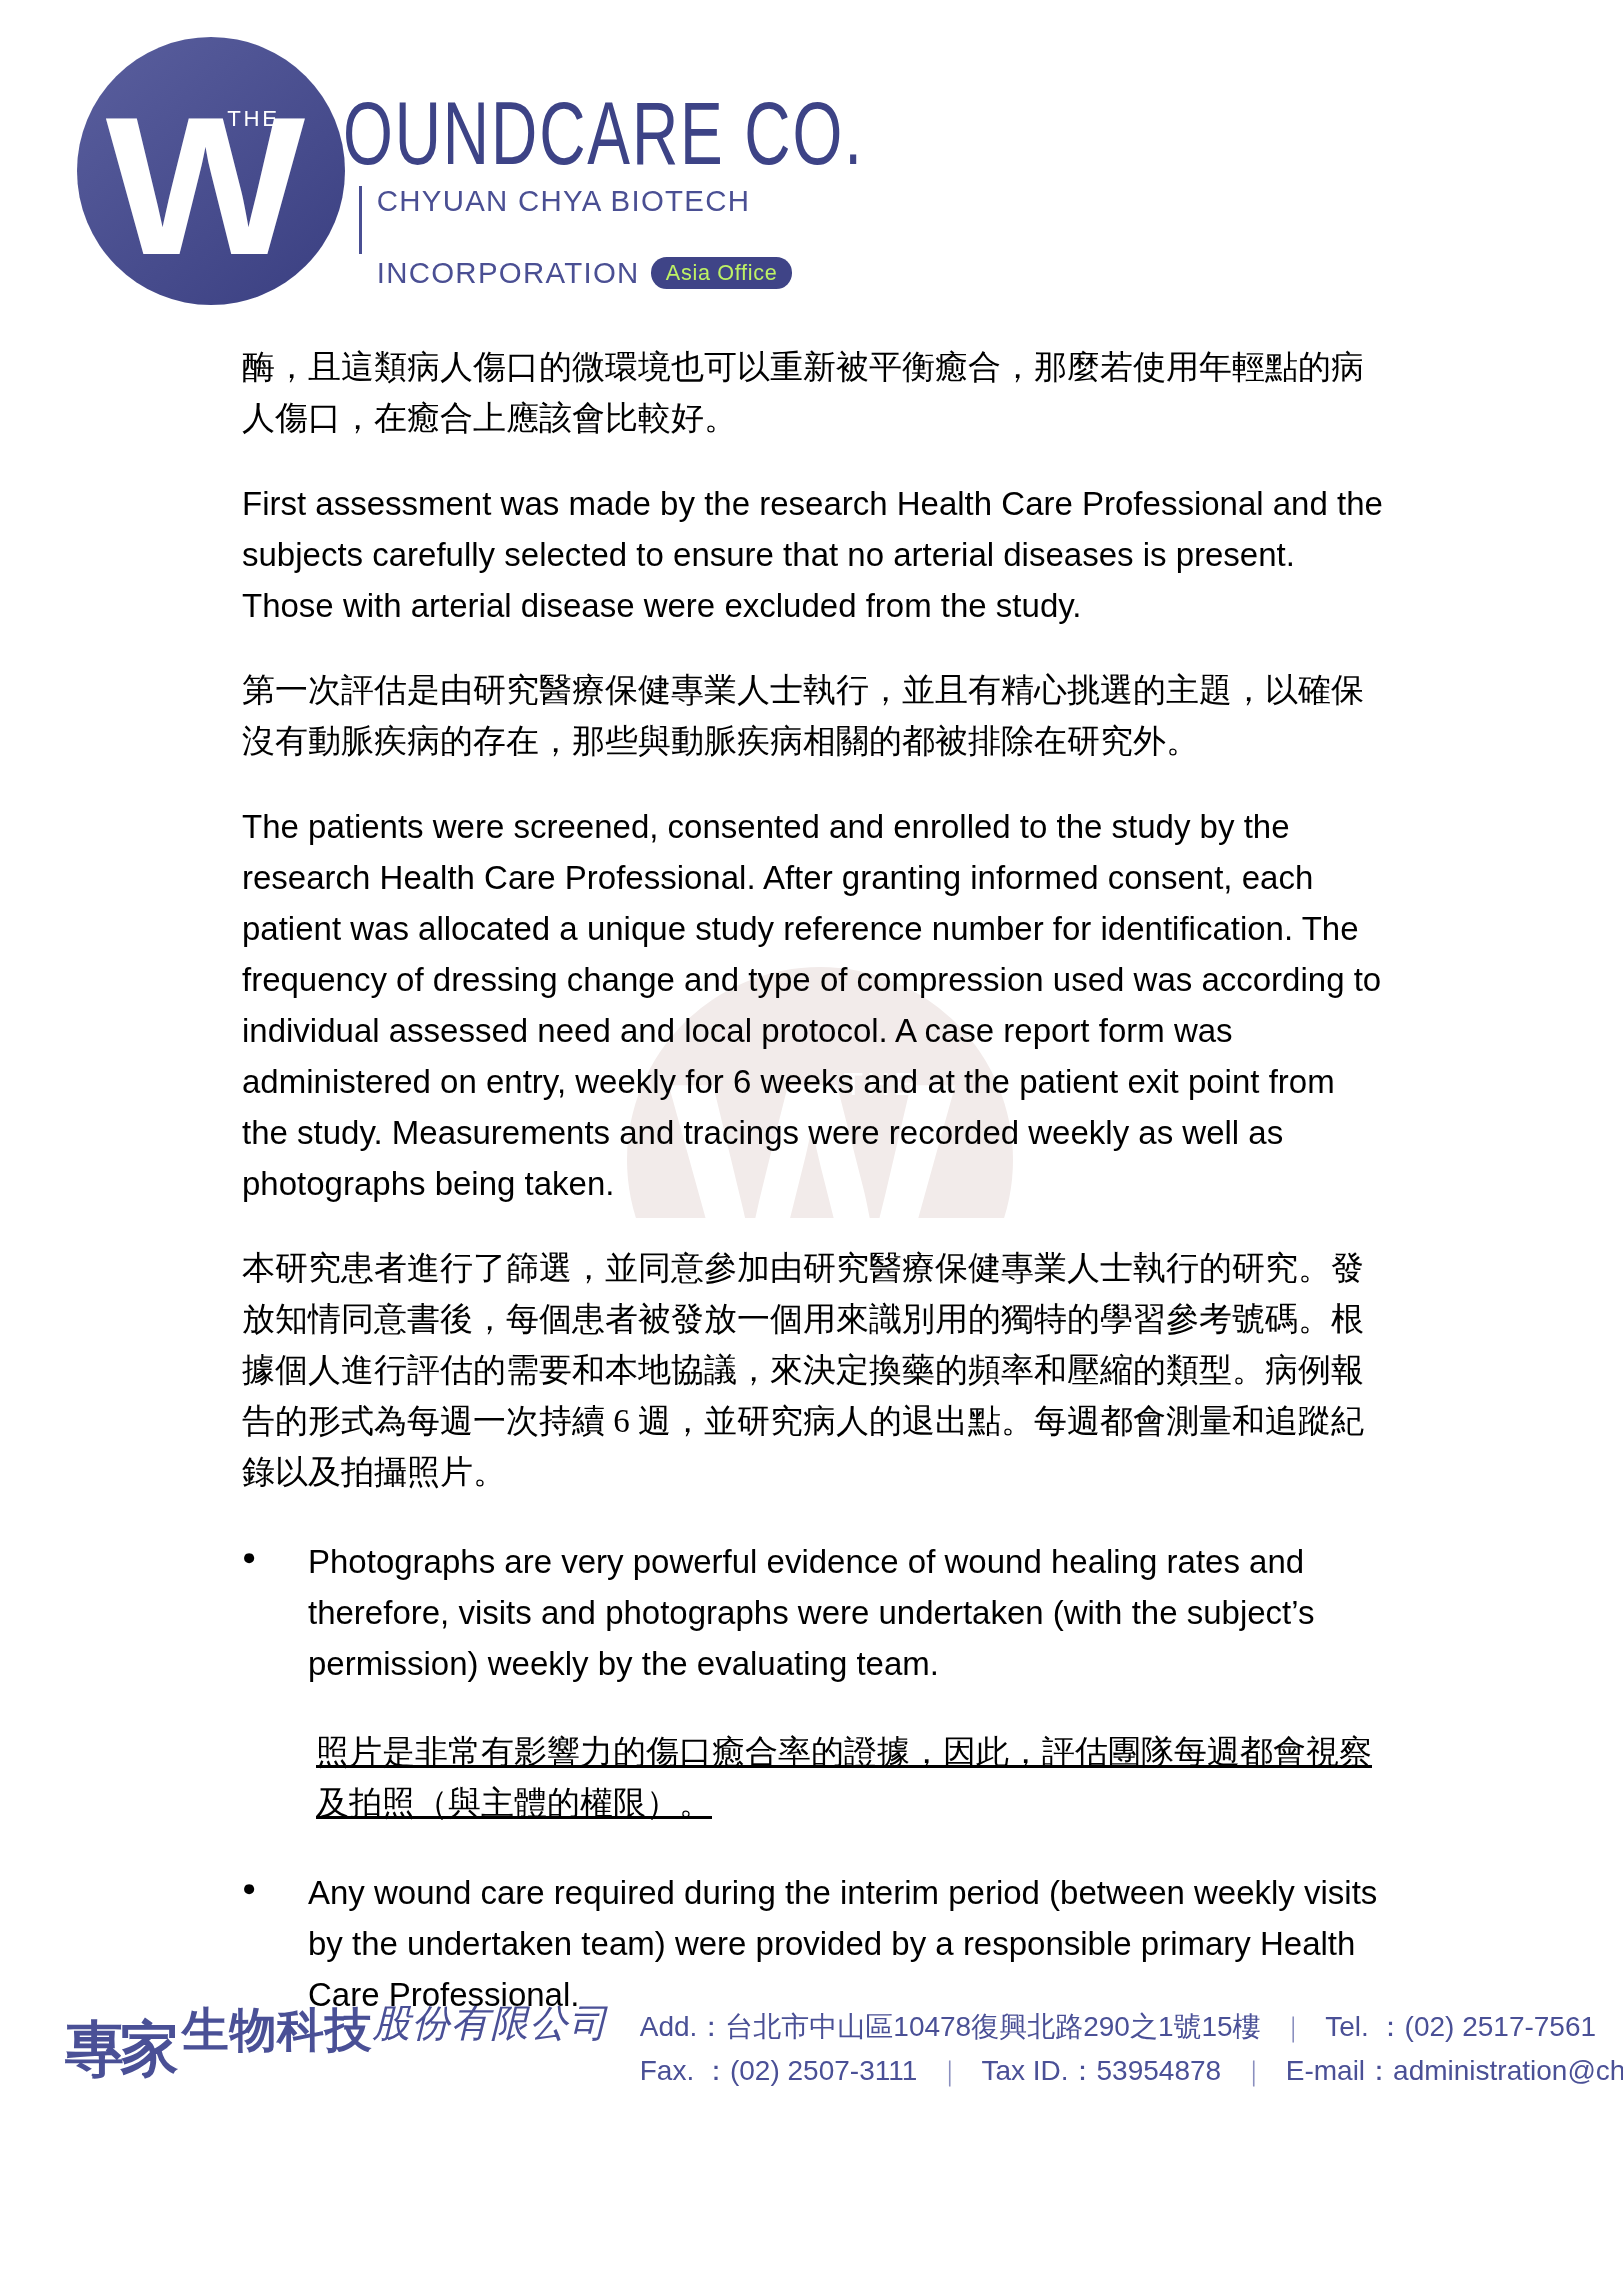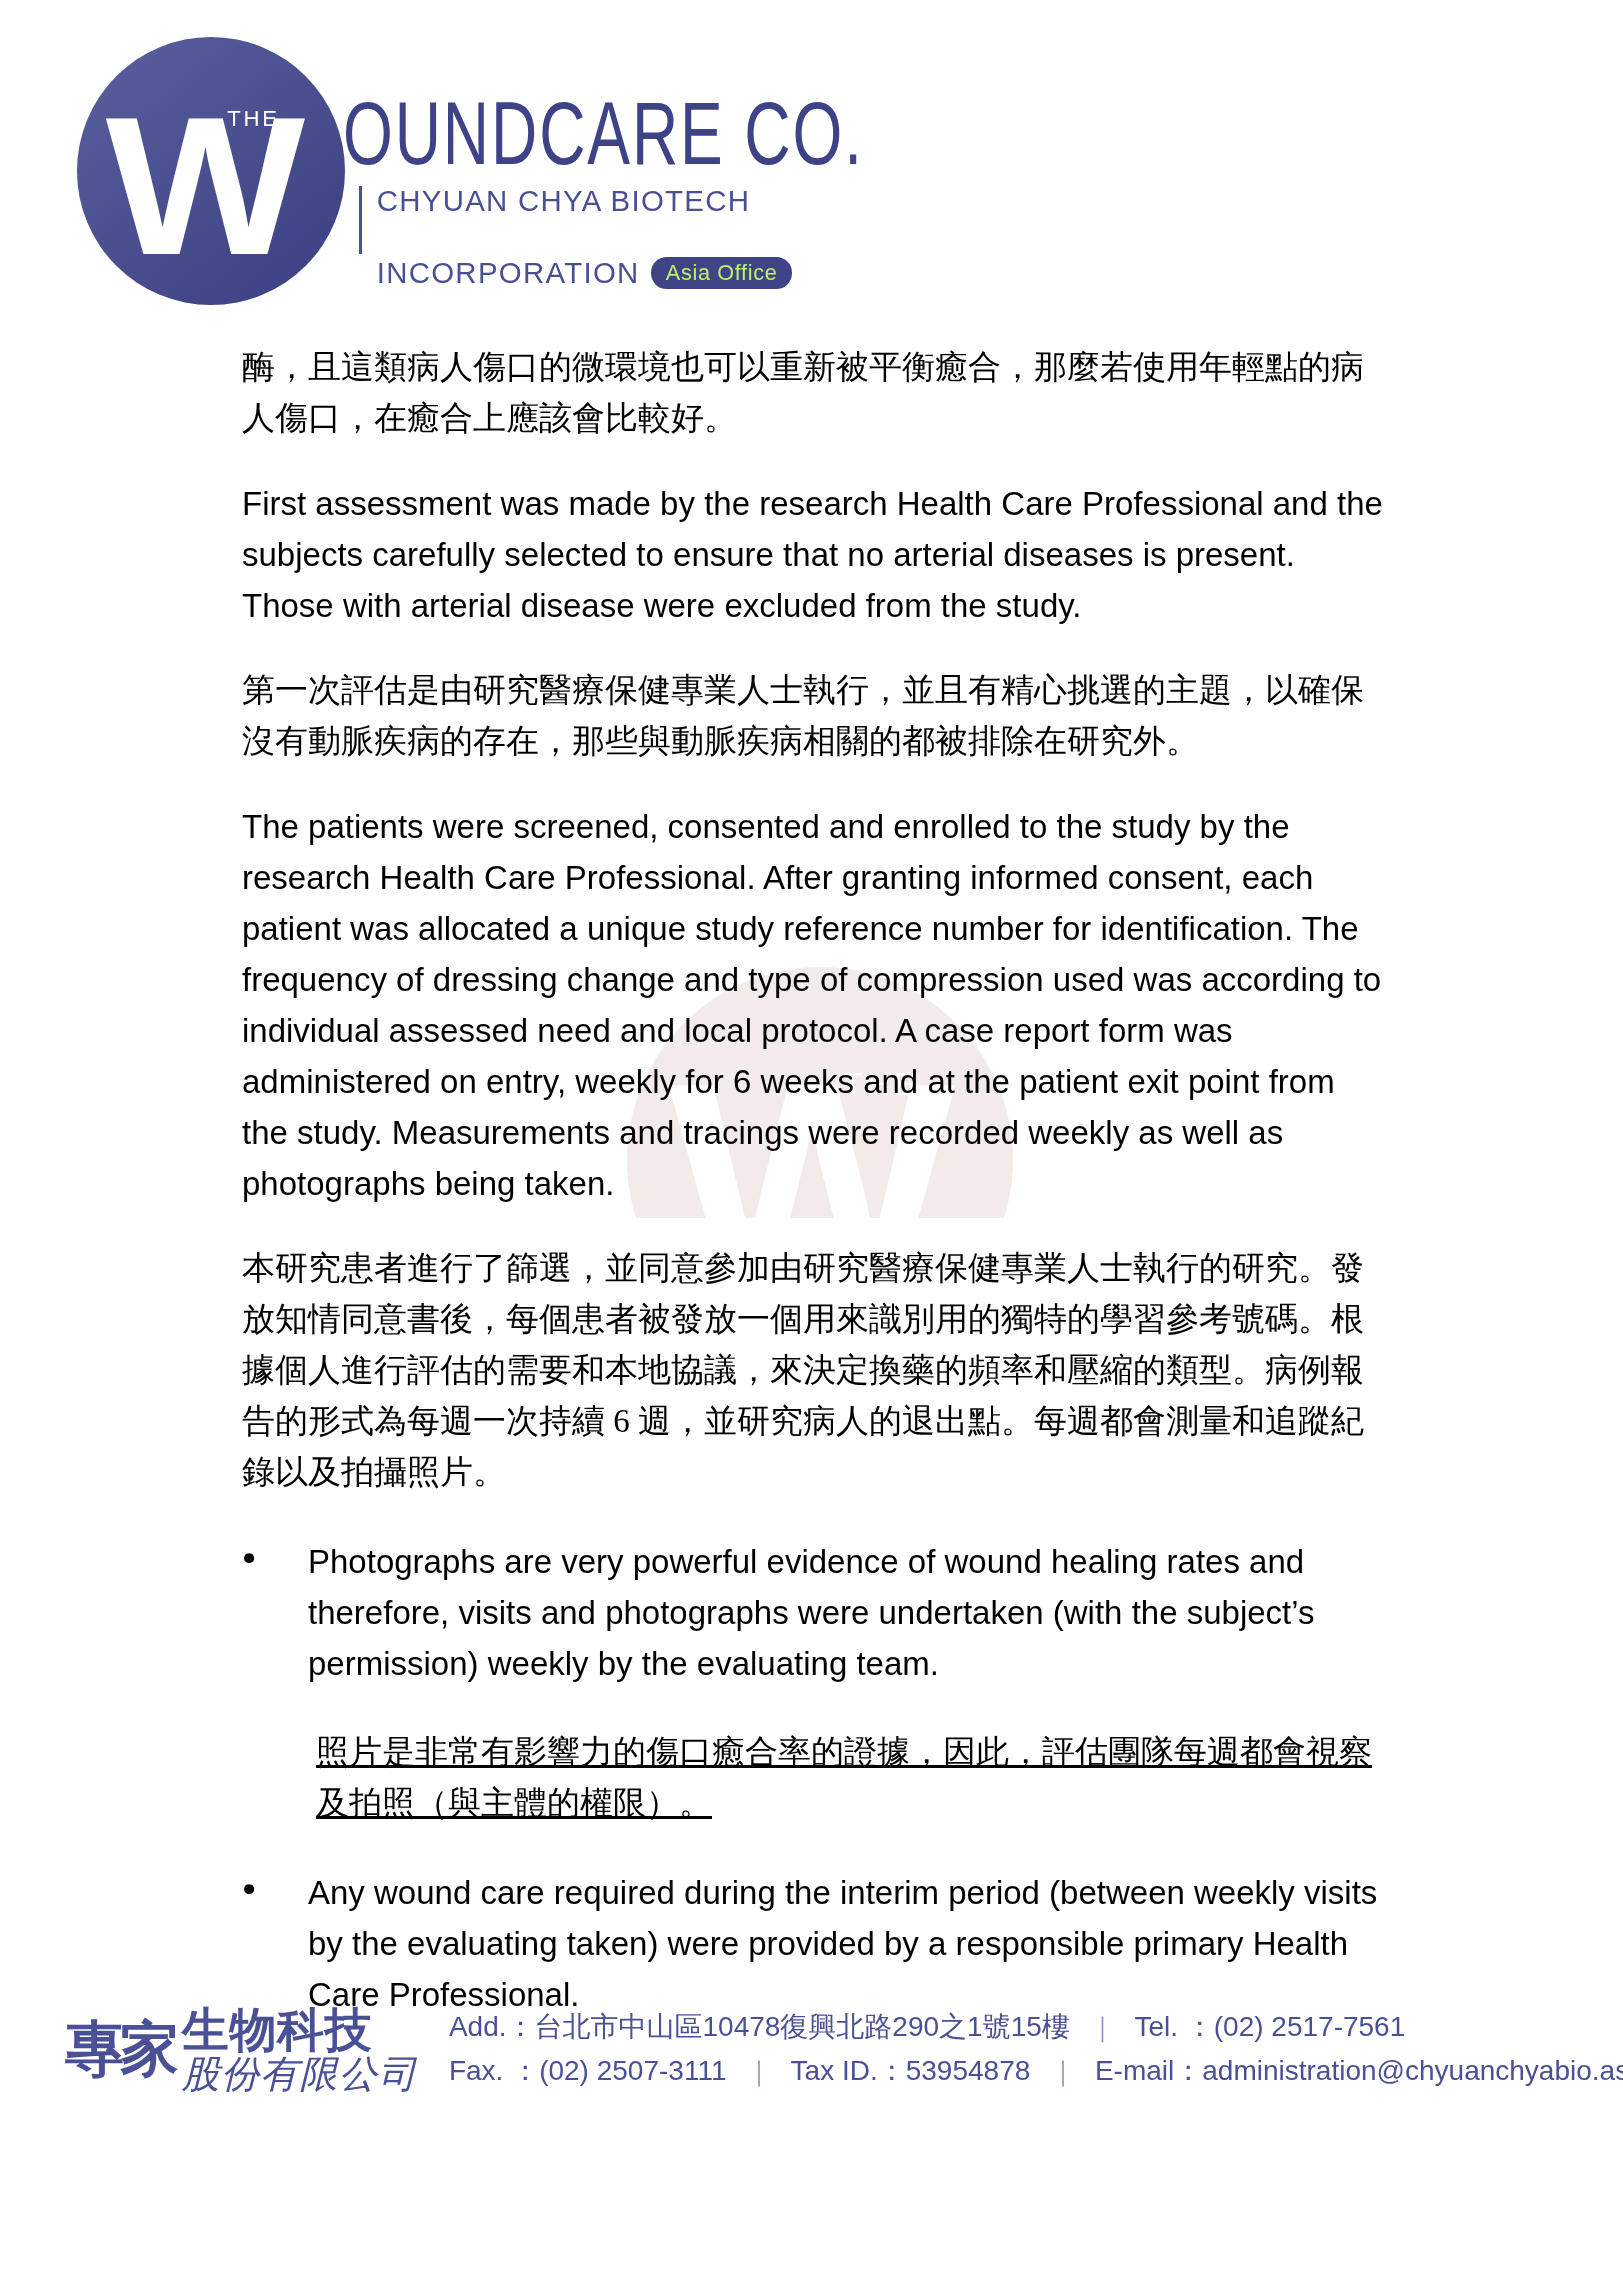--- a/index.html
+++ b/index.html
@@ -65,21 +65,21 @@
   
   .footer{
     position:absolute;left:65px;top:2000px;right:39px;
     display:flex;align-items:center;z-index:1;
   }
   .brand{display:flex;align-items:flex-start;color:#4a5096;}
   .brand-main{
     font-size:59px;line-height:98px;font-weight:700;letter-spacing:-3.9px;
     font-family:Liberation Serif, serif;white-space:nowrap;
   }
-  .brand-col{display:flex;flex-direction:column;margin-left:6.5px;padding-top:3.9px;}
+  .brand-col{display:flex;flex-direction:row;margin-left:6.5px;padding-top:3.9px;}
   .brand-sub1{font-size:47px;font-weight:700;line-height:51px;letter-spacing:0.7px;white-space:nowrap;}
   .brand-sub2{font-size:38px;font-weight:500;line-height:39px;letter-spacing:1.3px;white-space:nowrap;font-style:italic;}
   .footer-vline{width:3.3px;align-self:stretch;background:#4a5096;margin:2.6px 17px 2.6px 14.4px;}
   .contact{display:flex;flex-direction:column;justify-content:center;color:#4a5096;}
   .contact-line{
     font-size:28px;line-height:44px;white-space:nowrap;
     font-family:"Liberation Sans", sans-serif;
   }
   .sep{color:#8a8fbf;margin:0 11.8px;font-size:26px;}
 </style>
@@ -132,21 +132,21 @@
       <span class="bullet-cell">●</span>
       <p class="en">Photographs are very powerful evidence of wound healing rates and therefore, visits and photographs were undertaken (with the subject’s permission) weekly by the evaluating team.</p>
     </div>
 
     <div class="cont-row">
       <p class="zh">照片是非常有影響力的傷口癒合率的證據，因此，評估團隊每週都會視察及拍照（與主體的權限）。</p>
     </div>
 
     <div class="bullet-row">
       <span class="bullet-cell">●</span>
-      <p class="en">Any wound care required during the interim period (between weekly visits by the evaluating taken) were provided by a responsible primary Health Care Professional.</p>
+      <p class="en">Any wound care required during the interim period (between weekly visits by the undertaken team) were provided by a responsible primary Health Care Professional.</p>
     </div>
   </main>
 
   <footer class="footer">
     <div class="brand">
       <span class="brand-main">專家</span>
       <span class="brand-col">
         <span class="brand-sub1">生物科技</span>
         <span class="brand-sub2">股份有限公司</span>
       </span>

